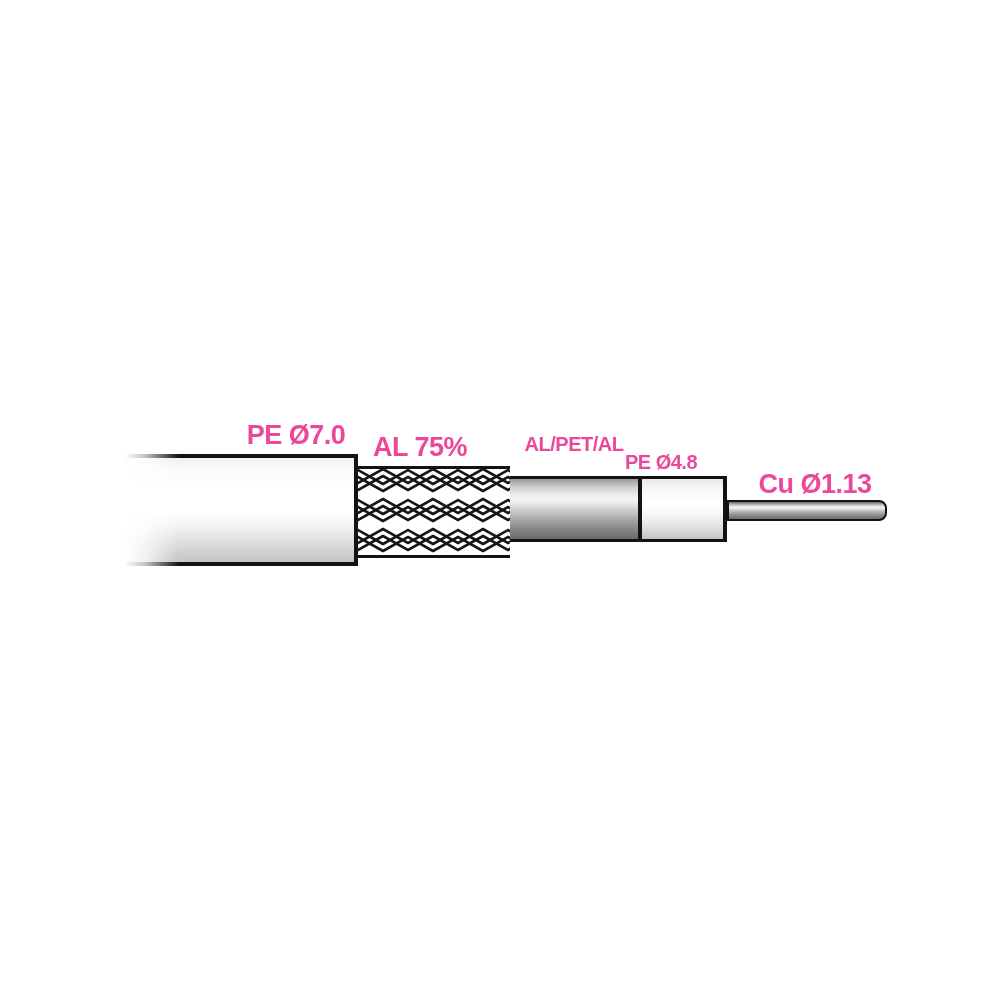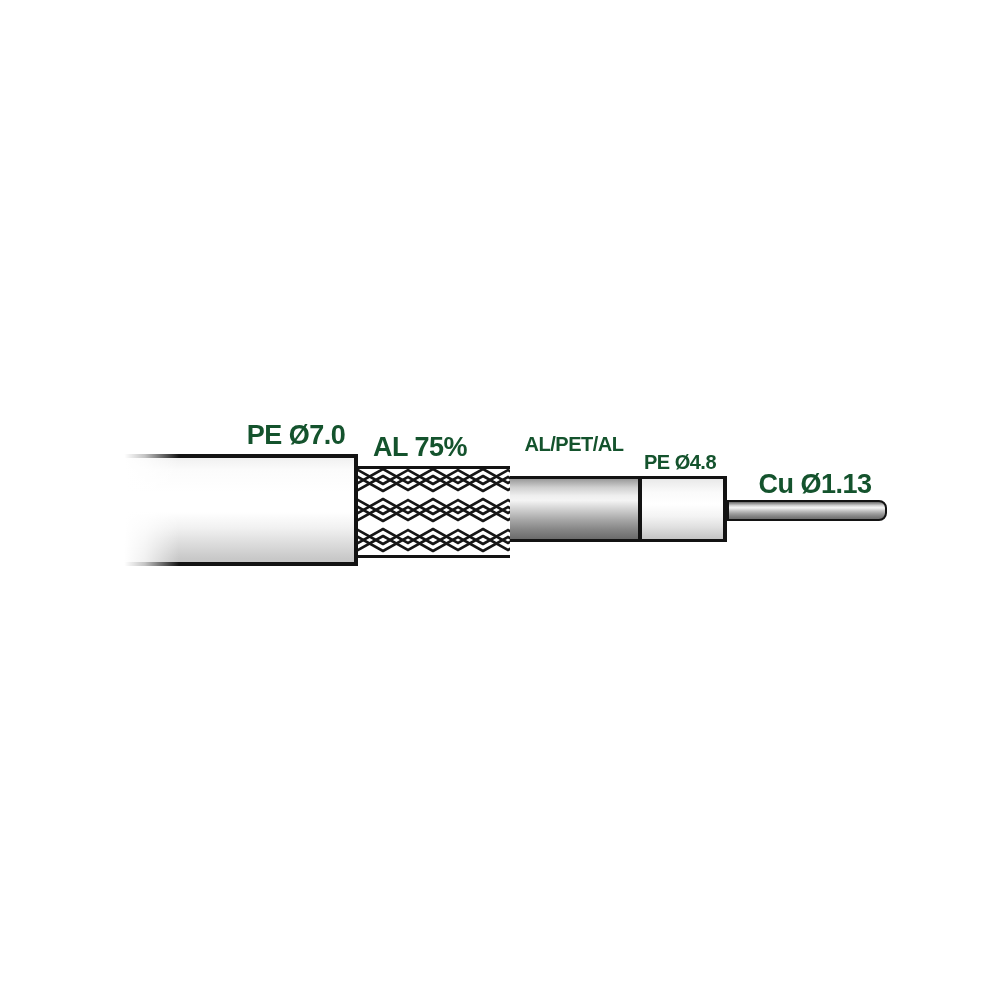--- a/index.html
+++ b/index.html
@@ -89,29 +89,29 @@
       #6a6a6a 0%, #d8d8d8 22%, #f6f6f6 34%, #c2c2c2 52%,
       #9b9b9b 70%, #7d7d7d 88%, #6f6f6f 100%);
   }
 
   
   .lbl {
     position: absolute;
     transform: translateX(-50%);
     white-space: nowrap;
     font-weight: bold;
-    color: #14532d;
+    color: #ec4899;
     letter-spacing: -0.5px;
   }
   .lbl-big   { font-size: 27px; }
   .lbl-small { font-size: 20px; }
   .lbl-jacket     { left: 296px; top: 420px; }
   .lbl-braid      { left: 420px; top: 432px; }
   .lbl-foil       { left: 574px; top: 433px; }
-  .lbl-dielectric { left: 680px; top: 451px; }
+  .lbl-dielectric { left: 661px; top: 451px; }
   .lbl-conductor  { left: 815px; top: 469px; }
 </style>
 </head>
 <body>
 
 <div class="canvas">
 
   <div class="lbl lbl-big lbl-jacket">PE Ø7.0</div>
   <div class="lbl lbl-big lbl-braid">AL 75%</div>
   <div class="lbl lbl-small lbl-foil">AL/PET/AL</div>

